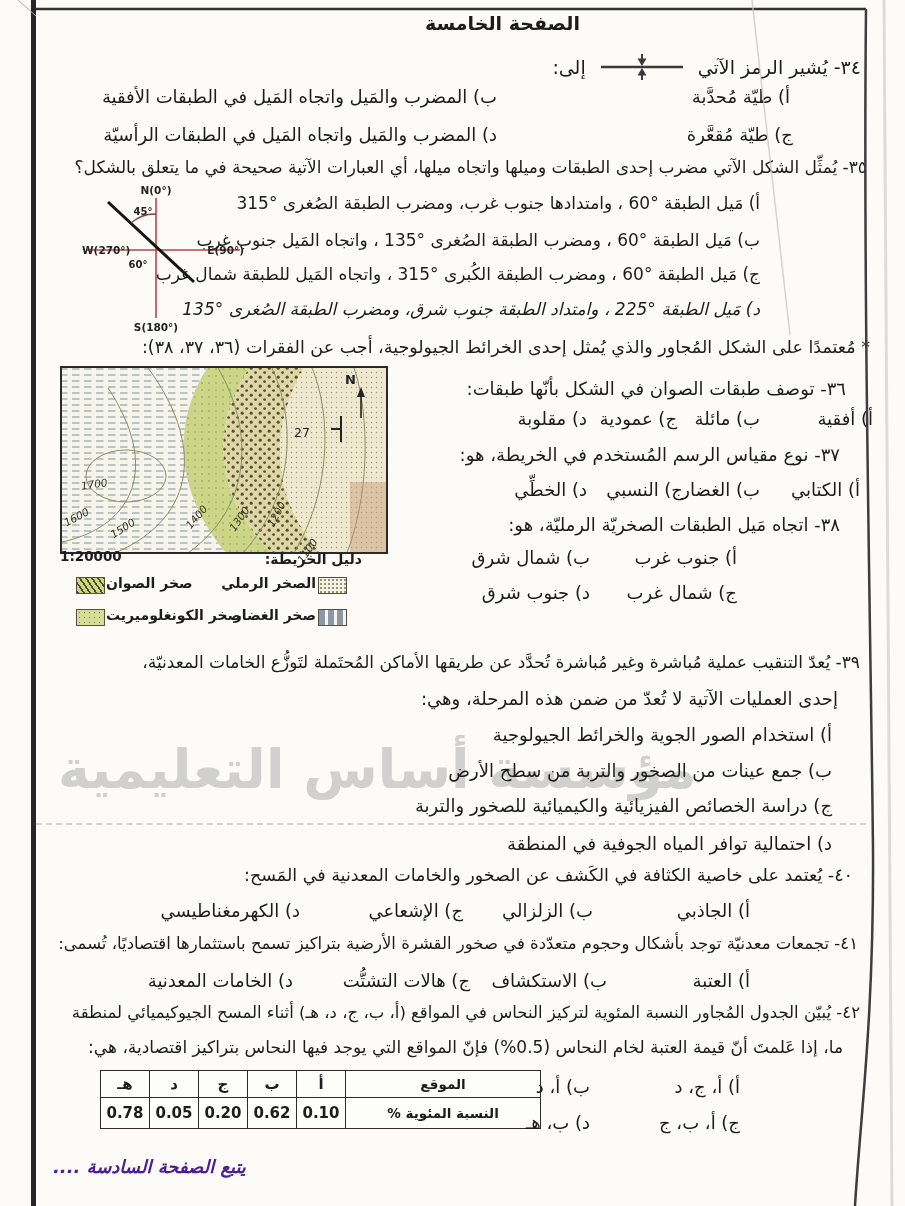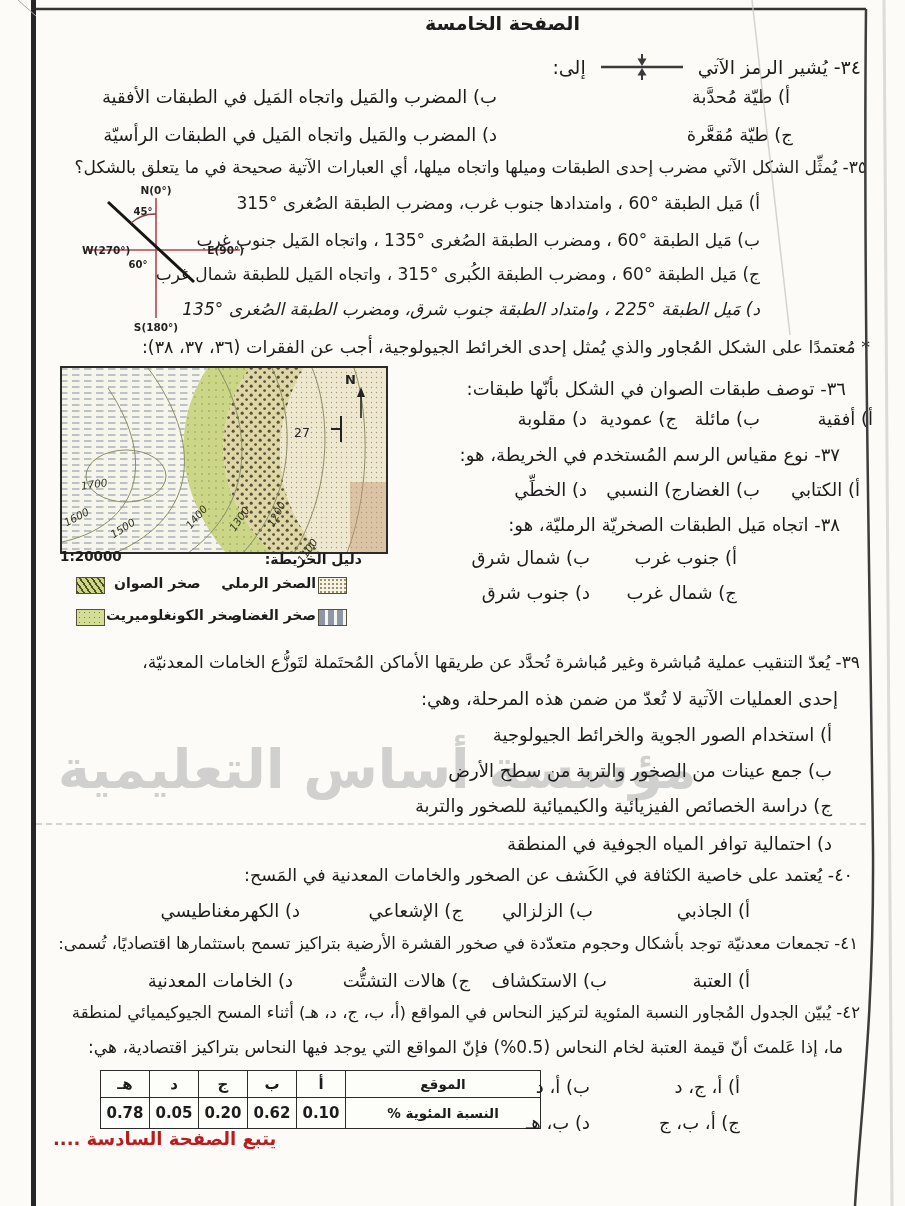--- a/index.html
+++ b/index.html
@@ -140,21 +140,21 @@
     <rect x="1" y="1" width="326" height="186" fill="none" stroke="#2a2a2a" stroke-width="2"></rect>
   </svg>
 
   <div class="abs bold z2" style="left:60px;top:548px;font-size:13.5px;direction:ltr;">1:20000</div>
   <div class="abs legend-label" style="right:543px;top:551px;">دليل الخريطة:</div>
 
   <div class="abs legend-label" style="right:589px;top:575px;">الصخر الرملي</div>
   <div class="sw sw-sand" style="left:318px;top:577px;"></div>
 
   <div class="sw sw-chert" style="left:76px;top:577px;"></div>
-  <div class="abs legend-label" style="left:106px;top:575px;padding-left:8px;">صخر الصوان</div>
+  <div class="abs legend-label" style="left:106px;top:575px;">صخر الصوان</div>
 
   <div class="abs legend-label" style="right:589px;top:607px;">صخر الغضار</div>
   <div class="sw sw-clay" style="left:318px;top:609px;"></div>
 
   <div class="sw sw-cong" style="left:76px;top:609px;"></div>
   <div class="abs legend-label" style="left:106px;top:607px;">صخر الكونغلوميريت</div>
 
   <div class="abs t18 z2" style="right:59px;top:378px;">٣٦- توصف طبقات الصوان في الشكل بأنّها طبقات:</div>
   <div class="abs t18 z2" style="right:32px;top:408px;">أ) أفقية</div>
   <div class="abs t18 z2" style="right:145px;top:408px;">ب) مائلة</div>
@@ -216,21 +216,21 @@
       <td class="c num">0.78</td>
     </tr>
   </tbody>
     </table>
 
   <div class="abs t18 z2" style="right:165px;top:1076px;">أ) أ، ج، د</div>
   <div class="abs t18 z2" style="right:315px;top:1076px;">ب) أ، د</div>
   <div class="abs t18 z2" style="right:165px;top:1112px;">ج) أ، ب، ج</div>
   <div class="abs t18 z2" style="right:315px;top:1112px;">د) ب، هـ</div>
 
-  <div class="abs bold t18 z2" style="left:53px;top:1128px;color:#b91c1c;">يتبع الصفحة السادسة ....</div>
+  <div class="abs bold t18 z2" style="left:53px;top:1156px;color:#4c1d95;font-style:italic;">يتبع الصفحة السادسة ....</div>
 
   <svg class="frame" width="905" height="1206" viewBox="0 0 905 1206">
     <line x1="33.5" y1="0" x2="33.5" y2="1206" stroke="#262626" stroke-width="5"></line>
     <line x1="36" y1="9" x2="866" y2="9" stroke="#333333" stroke-width="2.5"></line>
     <path d="M 866,9 C 863,300 871,650 873,850 C 874,1020 860,1120 855,1206" stroke="#3d3d3d" stroke-width="2.5" fill="none"></path>
     <line x1="884" y1="0" x2="892" y2="1206" stroke="#dcdcd8" stroke-width="3"></line>
     <line x1="752" y1="0" x2="790" y2="335" stroke="#cfc8c2" stroke-width="1.5" opacity="0.8"></line>
     <line x1="18" y1="0" x2="36" y2="16" stroke="#aaaaaa" stroke-width="1"></line>
   </svg>
 

